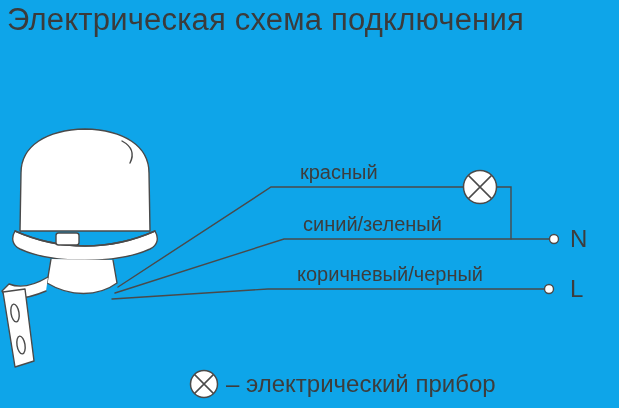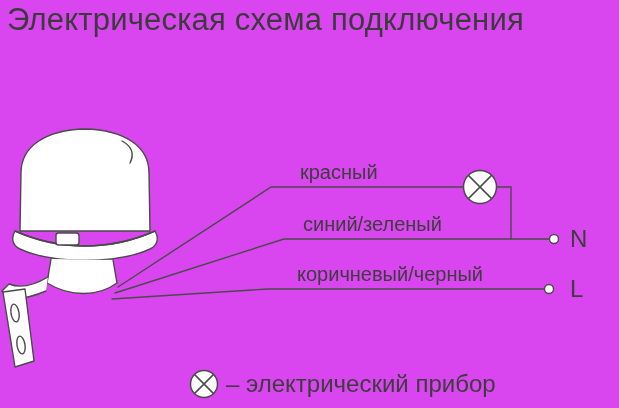--- a/index.html
+++ b/index.html
@@ -1,21 +1,21 @@
 <!DOCTYPE html>
 <html><head>
 <meta charset="utf-8">
 <style>
   * { margin: 0; padding: 0; box-sizing: border-box; }
   html, body { background: #ffffff; }
   .page {
     position: relative;
     width: 619px;
     height: 408px;
-    background: #d946ef;
+    background: #0ea5e9;
     overflow: hidden;
     font-family: "Liberation Sans", sans-serif;
   }
   .title {
     position: absolute;
     top: 2px;
     left: 7px;
     font-size: 31px;
     font-weight: 400;
     color: #3b3b3b;

